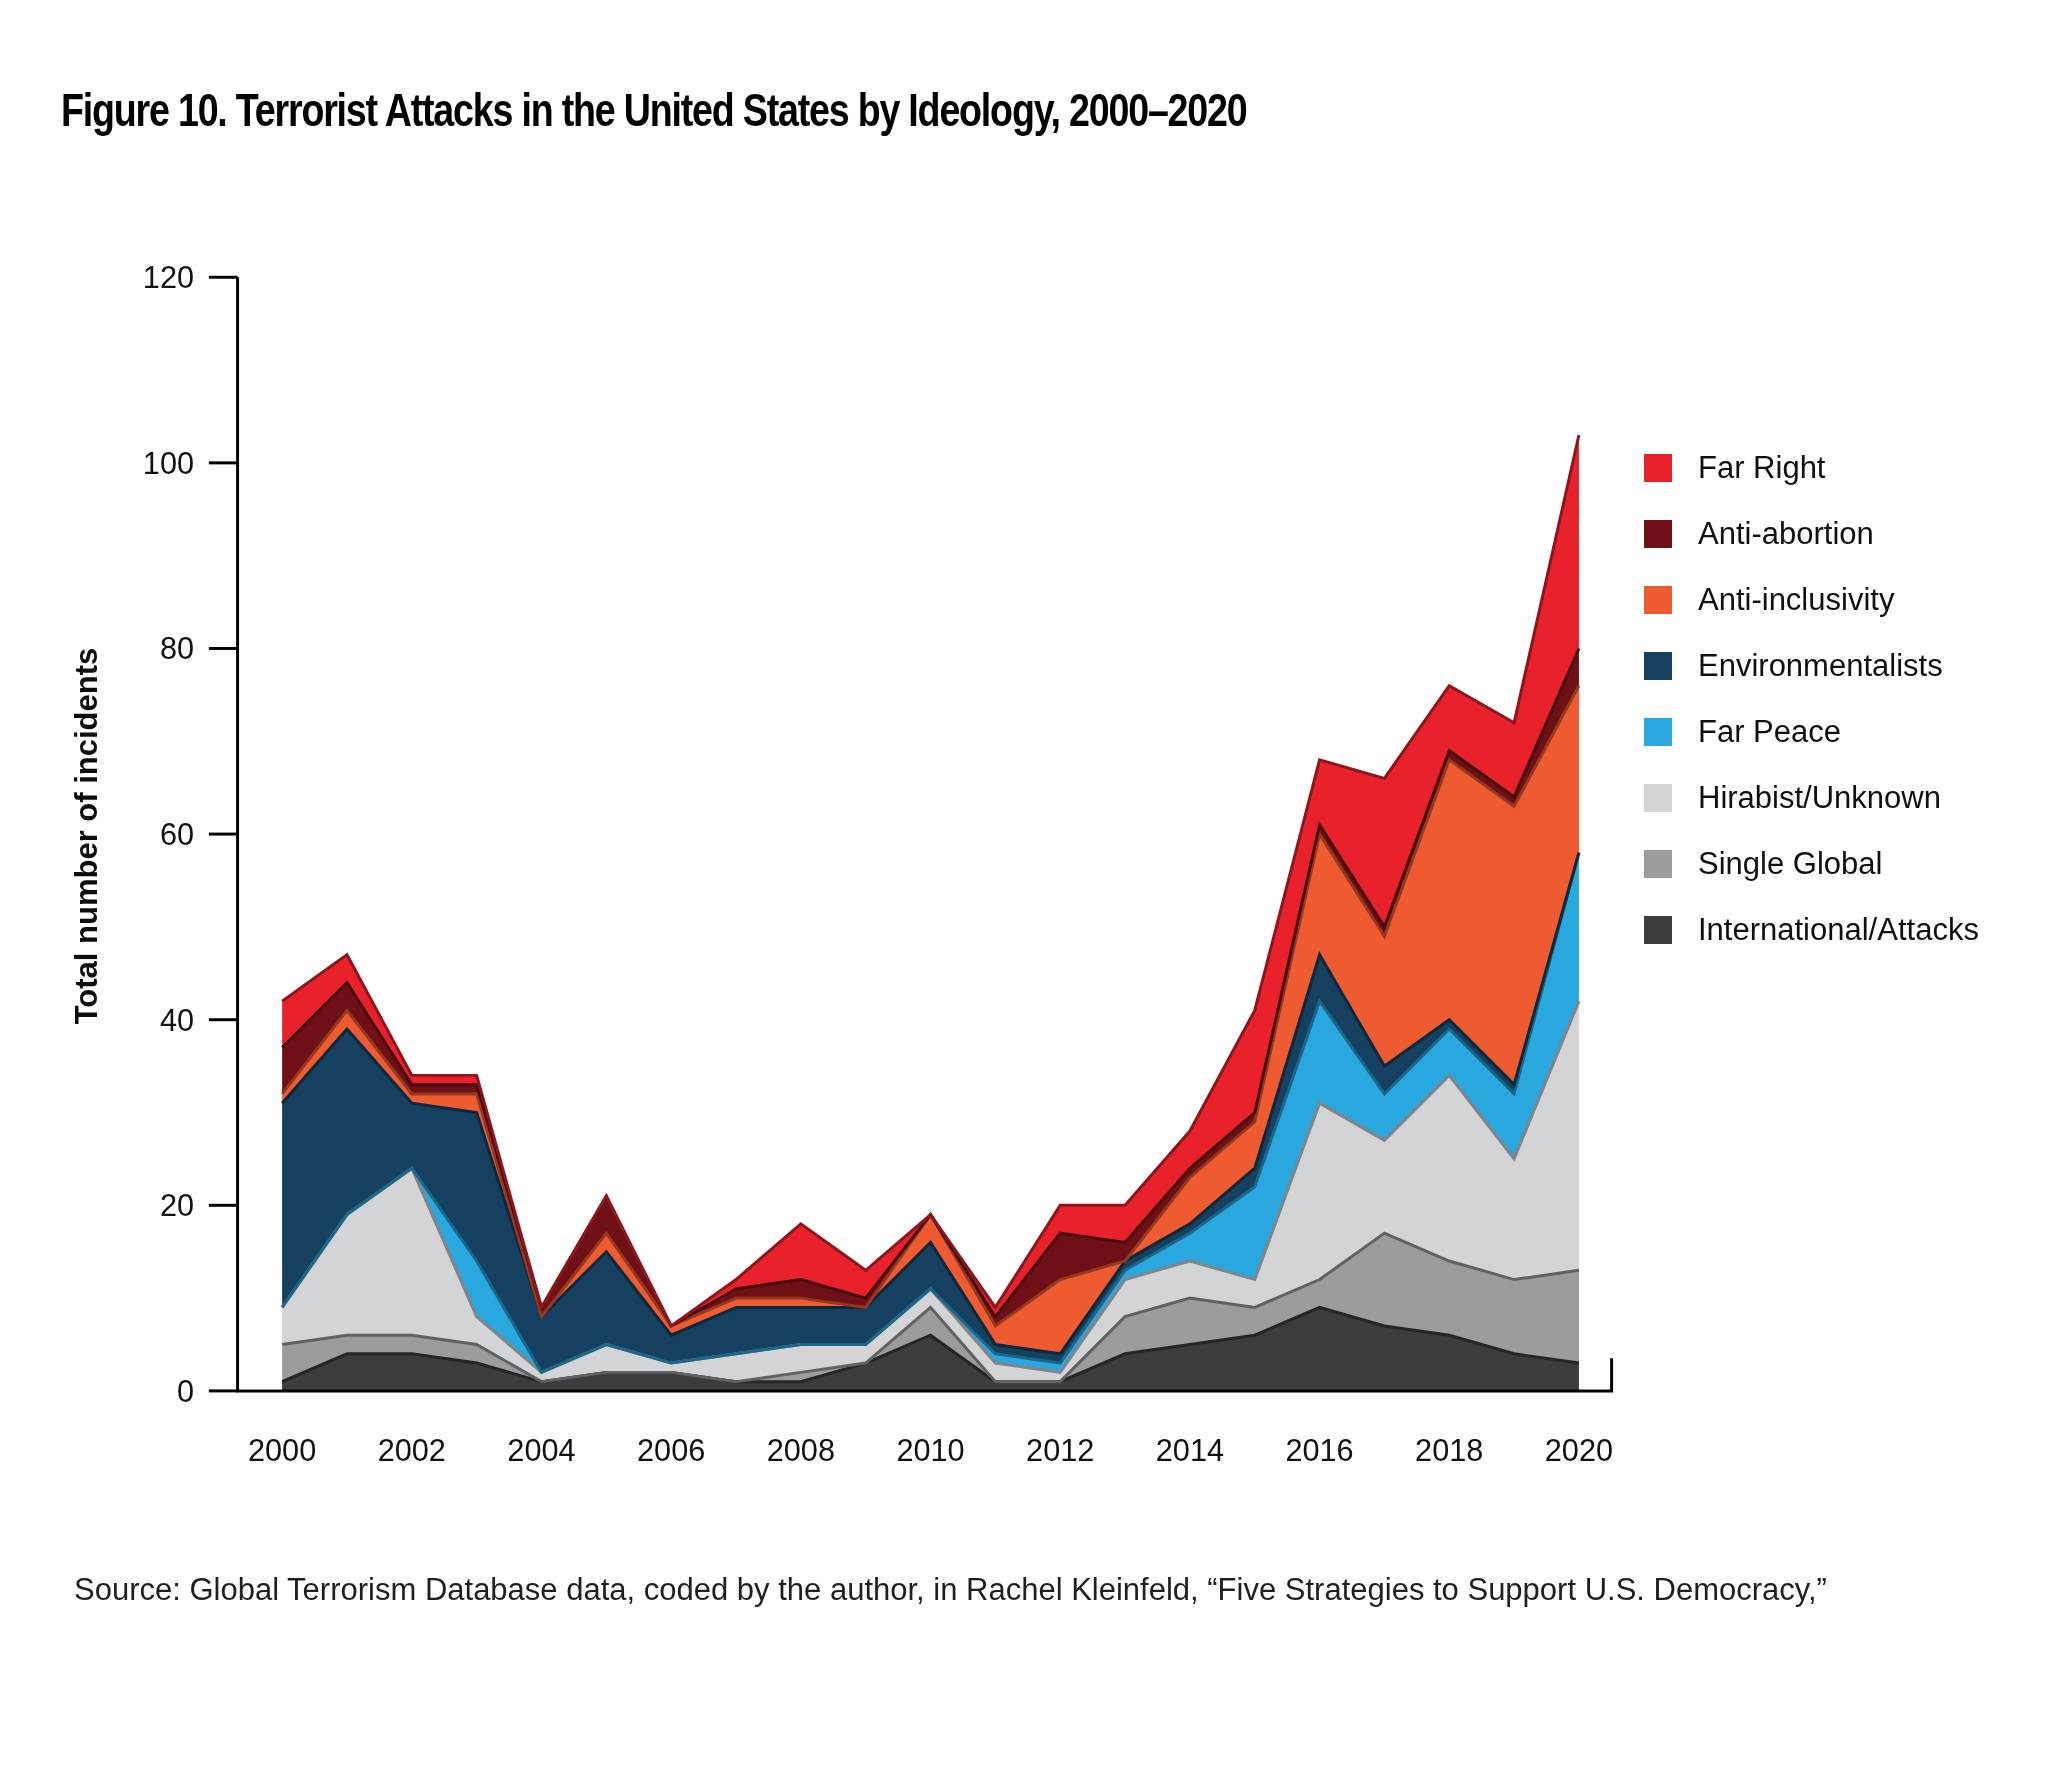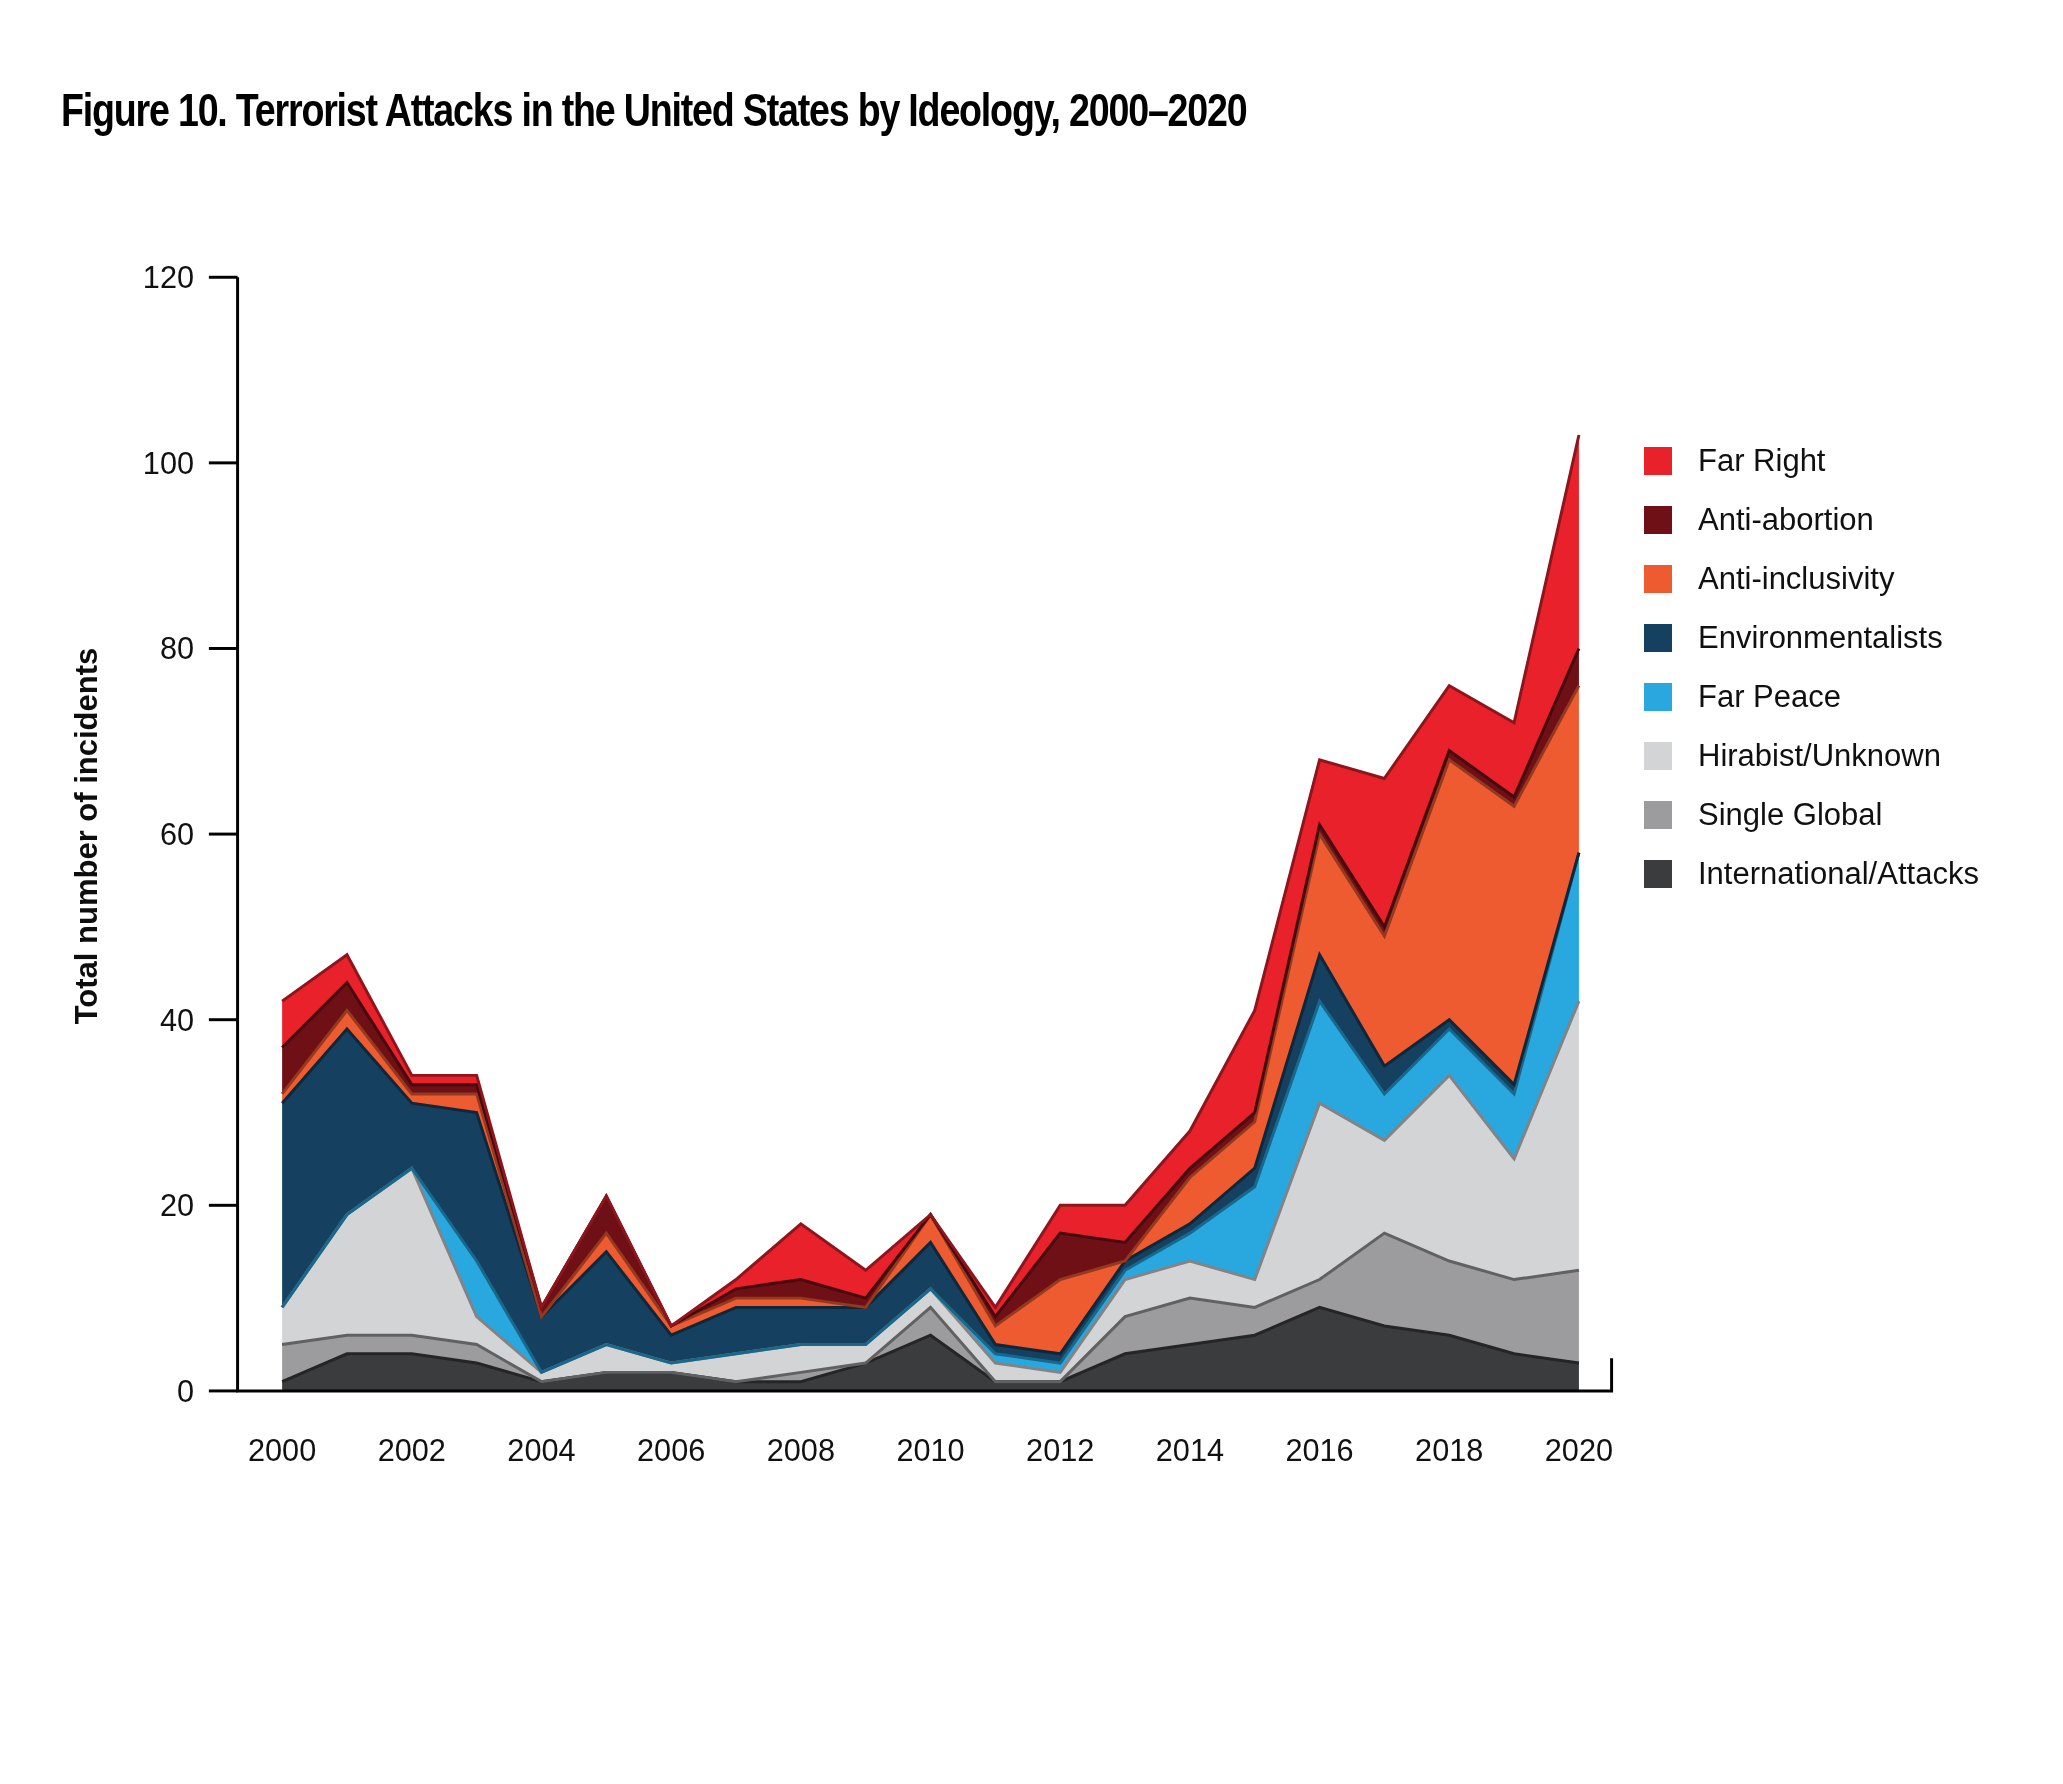--- a/index.html
+++ b/index.html
@@ -20,21 +20,21 @@
   .ylabel {
     position:absolute; left:87px; top:836px;
     transform:translate(-50%,-50%) rotate(-90deg);
     font-size:31px; font-weight:bold; color:#0d0d0d;
     white-space:nowrap;
   }
   .legend {
     position:absolute; left:1644px; top:447px;
     display:flex; flex-direction:column; gap:31px;
   }
-  .legend-item { display:flex; align-items:center; gap:26px; height:28px; }
+  .legend-item { display:flex; align-items:center; gap:26px; height:28px;margin-top:7px; }
   .swatch { width:28px; height:28px; flex:none; }
   .legend-label { font-size:31px; color:#101010; }
   .source {
     position:absolute; left:74px; top:1567px;
     font-size:31px; line-height:45px; color:#1f1f1f;
   }
 </style>
 </head>
 <body>
 
@@ -116,14 +116,15 @@
       <span class="swatch" style="background: rgb(156, 156, 158);"></span>
       <span class="legend-label">Single Global</span>
     </div>
     <div class="legend-item">
       <span class="swatch" style="background: rgb(59, 60, 62);"></span>
       <span class="legend-label">International/Attacks</span>
     </div>
   </div>
 
 <div class="source">
+  <div>Source: Global Terrorism Database data, coded by the author, in Rachel Kleinfeld, “Five Strategies to Support U.S. Democracy,”</div>
 </div>
 
 
 </body></html>

